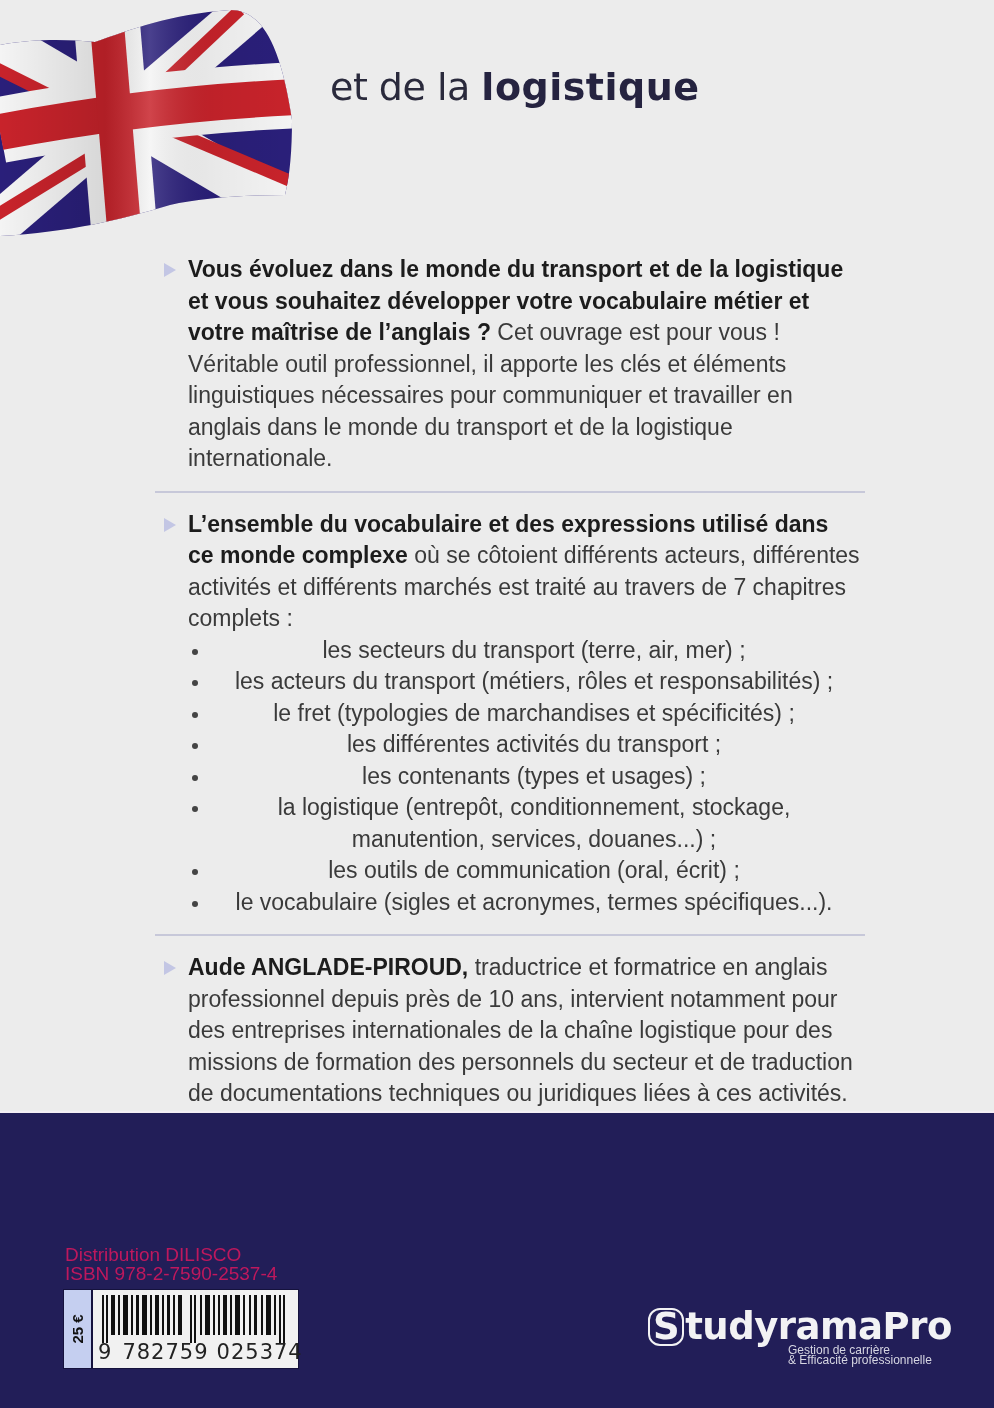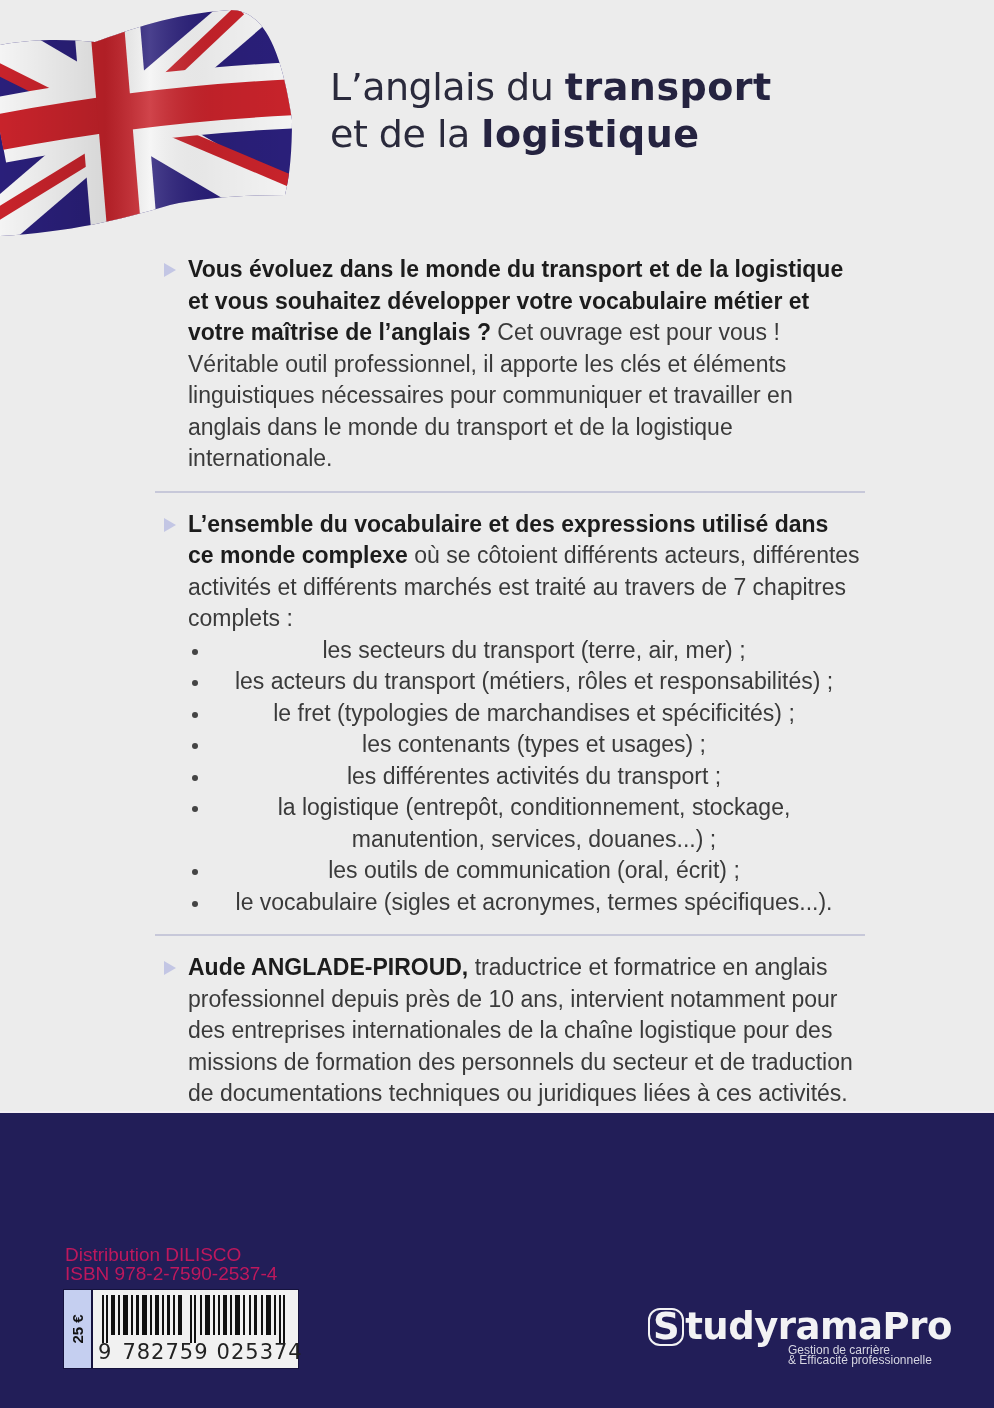--- a/index.html
+++ b/index.html
@@ -97,40 +97,39 @@
     <path d="M0,130 C80,115 180,100 300,95" stroke="#f4f4f4" stroke-width="66" fill="none"></path>
     <path d="M105,0 L125,240" stroke="#f4f4f4" stroke-width="66"></path>
 
     <path d="M0,132 C80,117 180,102 300,97" stroke="#c8232b" stroke-width="36" fill="none"></path>
     <path d="M105,0 L125,240" stroke="#c8232b" stroke-width="34"></path>
     <rect x="0" y="0" width="300" height="240" fill="url(#shade)"></rect>
   </g>
 </svg>
 
 <div class="title">
-  <div><span class="light">L’anglais du </span><span class="heavy">transport</span></div>
   <div><span class="light">et de la </span><span class="heavy">logistique</span></div>
 </div>
 
 <div class="content">
   <div class="section">
     <span class="arrow"></span>
     <b>Vous évoluez dans le monde du transport et de la logistique et vous souhaitez développer votre vocabulaire métier et votre maîtrise de l’anglais ?</b><span> Cet ouvrage est pour vous ! Véritable outil professionnel, il apporte les clés et éléments linguistiques nécessaires pour communiquer et travailler en anglais dans le monde du transport et de la logistique internationale.</span>
   </div>
   <div class="divider"></div>
 
   <div class="section">
     <span class="arrow"></span>
     <b>L’ensemble du vocabulaire et des expressions utilisé dans ce monde complexe</b><span> où se côtoient différents acteurs, différentes activités et différents marchés est traité au travers de 7 chapitres complets :</span>
     <ul>
       <li>les secteurs du transport (terre, air, mer) ;</li>
       <li>les acteurs du transport (métiers, rôles et responsabilités) ;</li>
       <li>le fret (typologies de marchandises et spécificités) ;</li>
+      <li>les différentes activités du transport ;</li>
       <li>les contenants (types et usages) ;</li>
-      <li>les différentes activités du transport ;</li>
       <li>la logistique (entrepôt, conditionnement, stockage, manutention, services, douanes...) ;</li>
       <li>les outils de communication (oral, écrit) ;</li>
       <li>le vocabulaire (sigles et acronymes, termes spécifiques...).</li>
     </ul>
   </div>
   <div class="divider"></div>
 
   <div class="section">
     <span class="arrow"></span>
     <b>Aude ANGLADE-PIROUD,</b><span> traductrice et formatrice en anglais professionnel depuis près de 10 ans, intervient notamment pour des entreprises internationales de la chaîne logistique pour des missions de formation des personnels du secteur et de traduction de documentations techniques ou juridiques liées à ces activités.</span>

